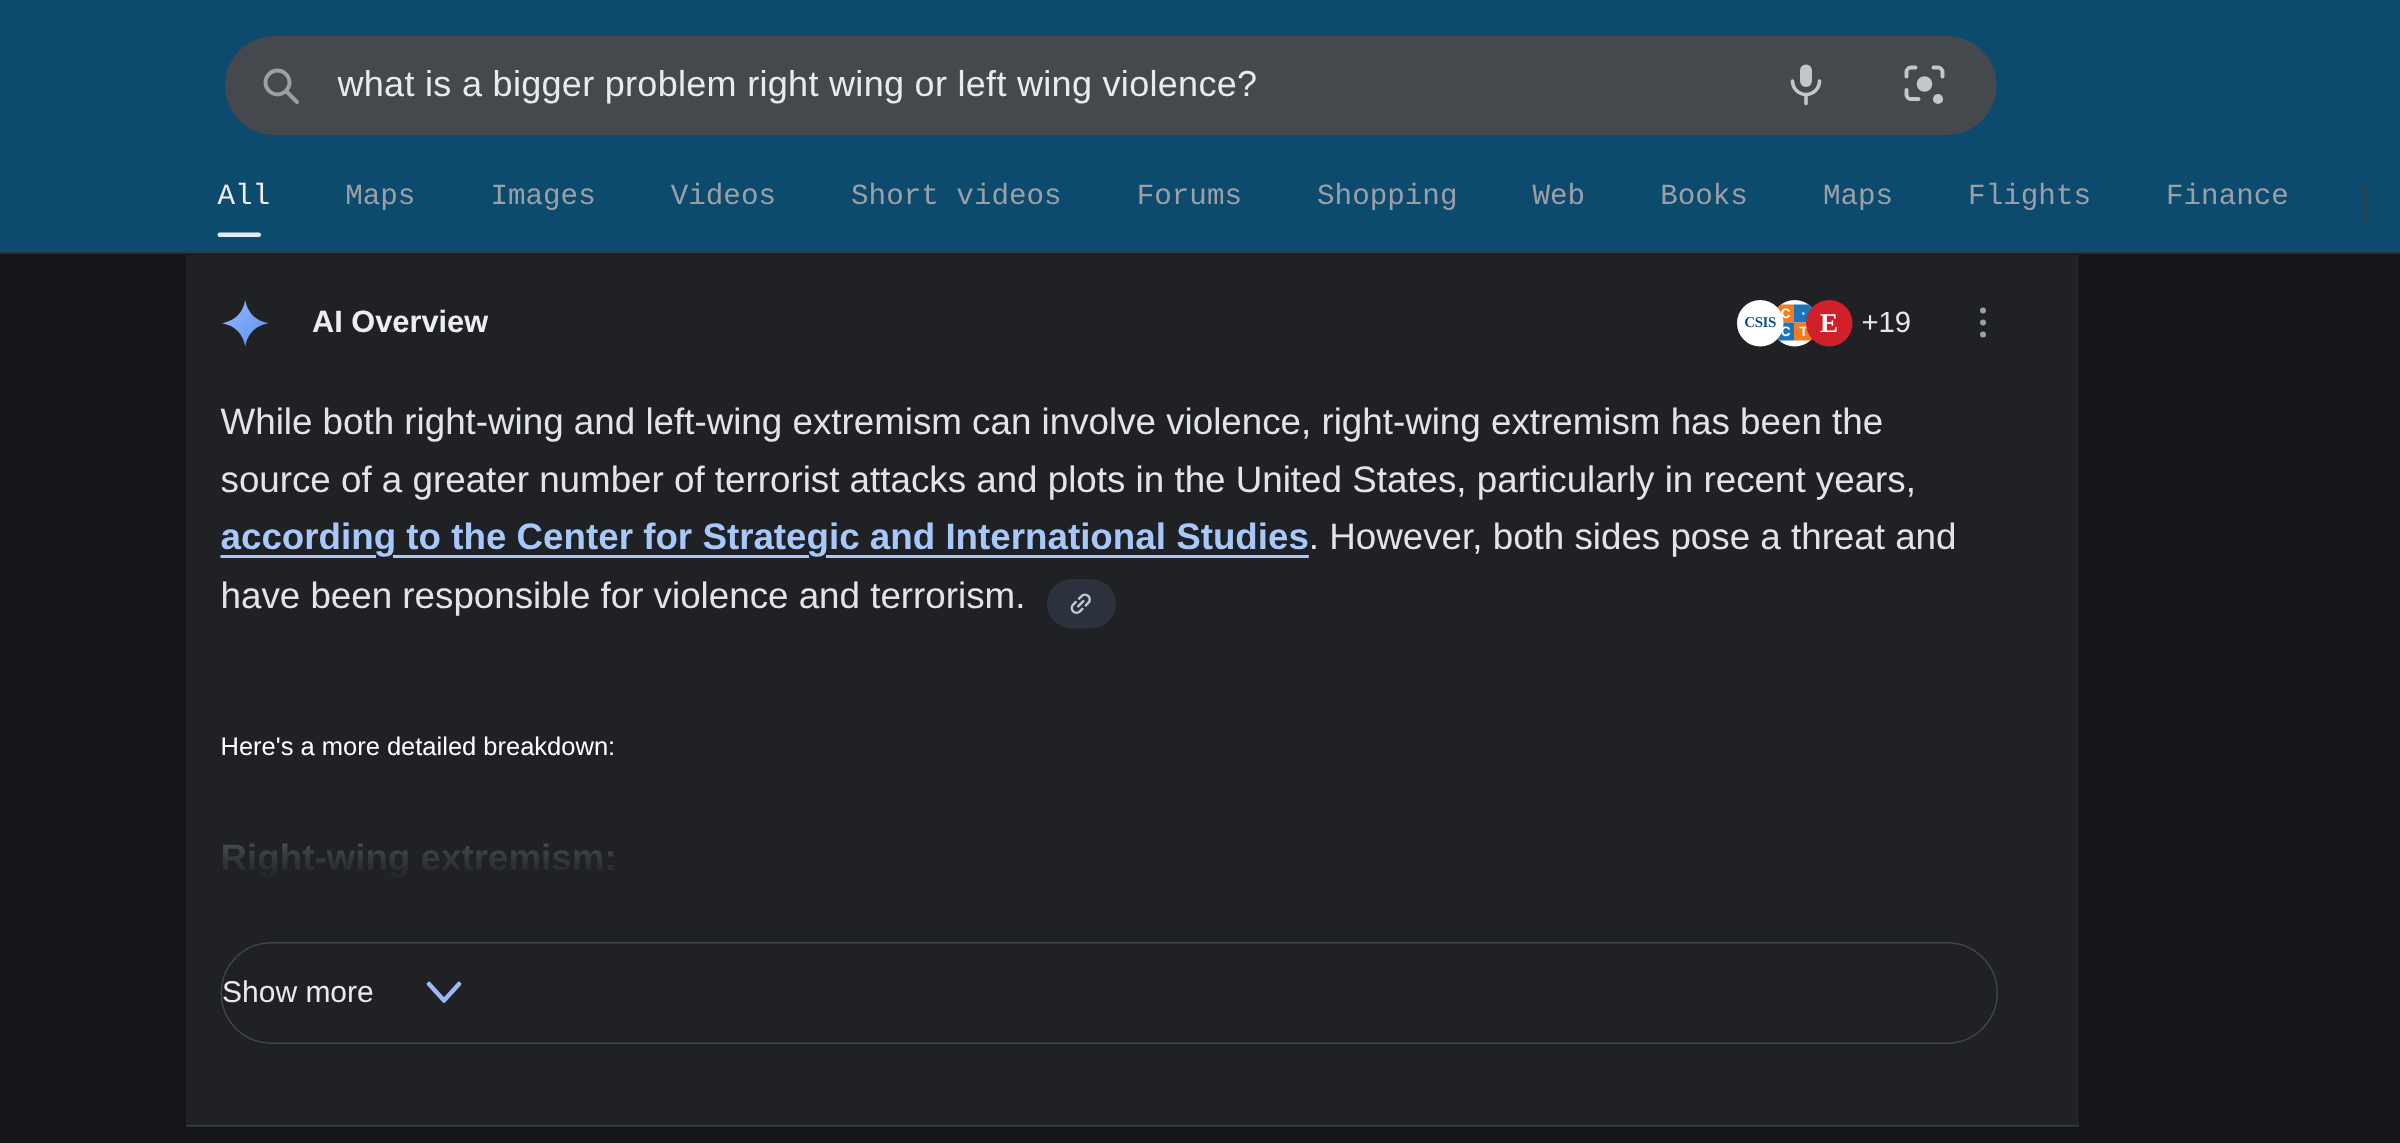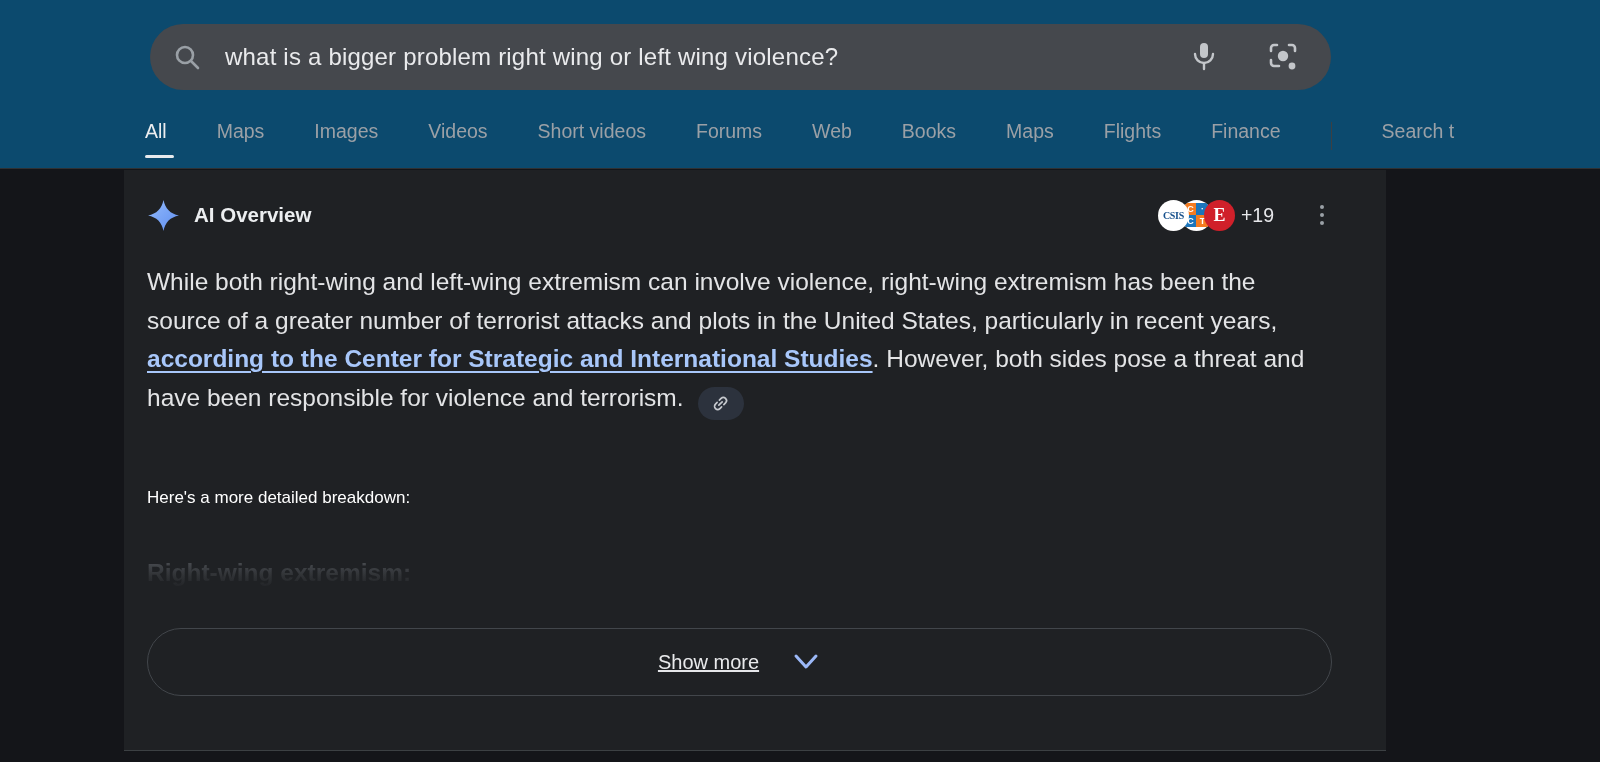--- a/index.html
+++ b/index.html
@@ -31,40 +31,41 @@
   .search-right { display:flex; align-items:center; gap:48px; margin-right:32px; flex:0 0 auto; }
 
   
   .tabs {
     position:absolute; left:145px; top:108px; height:61px;
     display:flex; align-items:flex-start; gap:50px; white-space:nowrap;
   }
   .tab {
     position:relative; font-size:19.5px; color:#9ba0a6; padding-top:12px; height:61px;
     cursor:pointer;
+    font-family:Liberation Mono, monospace;
   }
   .tab.active { color:#eceef0; }
   .tab.active::after {
     content:""; position:absolute; left:0; bottom:11px; width:29px; height:3px;
     border-radius:2px; background:#e8eaed;
   }
   .tab-divider { width:1px; height:28px; background:#3c4043; margin-top:14px; }
 
   
   .panel {
     position:absolute; top:170px; left:124px; width:1262px; height:581px;
     background:#1f2124;
     border-bottom:1px solid #3c4043;
     overflow:hidden;
   }
   .ai-header {
     position:absolute; top:26px; left:23px; right:58px; height:38px;
     display:flex; align-items:center;
   }
-  .ai-title { margin-left:14px; font-size:20.5px; font-weight:bold; color:#eceef0; }
+  .ai-title { margin-left:28px; font-size:20.5px; font-weight:bold; color:#eceef0; }
   .ai-header-right { margin-left:auto; display:flex; align-items:center; }
 
   .favicon-stack { display:flex; align-items:center; }
   .favicon {
     width:31px; height:31px; border-radius:50%; background:#ffffff;
     display:flex; align-items:center; justify-content:center; overflow:hidden;
     position:relative;
   }
   .favicon + .favicon { margin-left:-8px; }
   .favicon.csis { z-index:3; }
@@ -104,22 +105,22 @@
     z-index:1;
   }
   .fade-overlay {
     position:absolute; left:0; right:0; top:372px; height:86px;
     background:linear-gradient(180deg, rgba(31,33,36,0) 0%, #1f2124 90%);
     pointer-events:none; z-index:2;
   }
   .show-more-btn {
     position:absolute; top:458px; left:23px; width:1185px; height:68px;
     border:1px solid #42464b; border-radius:34px; background:transparent;
-    display:flex; align-items:center; justify-content:center; gap:32px;
-    cursor:pointer; z-index:3;text-decoration:underline;
+    display:flex; align-items:center; justify-content:flex-start; gap:32px;
+    cursor:pointer; z-index:3;
   }
   .show-more-label { font-size:20px; color:#e9eaec; }
 </style>
 </head>
 <body>
 
 <div class="header">
 
   <div class="search-pill">
     <span class="search-magnifier">
@@ -149,20 +150,21 @@
     </span>
   </div>
 
   <div class="tabs">
     <span class="tab active">All</span>
     <span class="tab">Maps</span>
     <span class="tab">Images</span>
     <span class="tab">Videos</span>
     <span class="tab">Short videos</span>
     <span class="tab">Forums</span>
+    <span class="tab">Shopping</span>
     <span class="tab">Web</span>
     <span class="tab">Books</span>
     <span class="tab">Maps</span>
     <span class="tab">Flights</span>
     <span class="tab">Finance</span>
     <span class="tab-divider"></span>
     <span class="tab">Search t</span>
   </div>
 </div>
 

